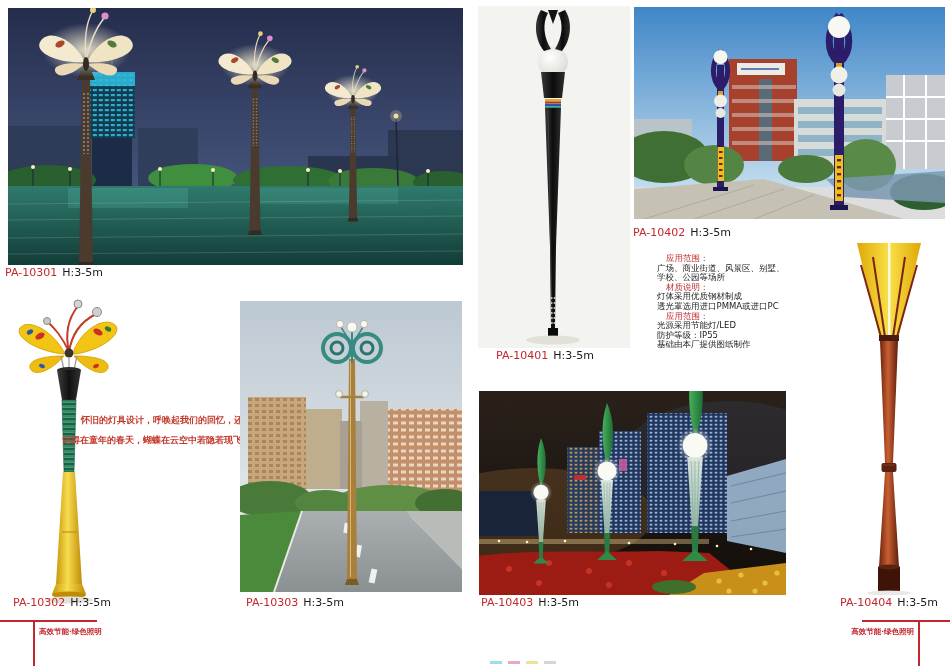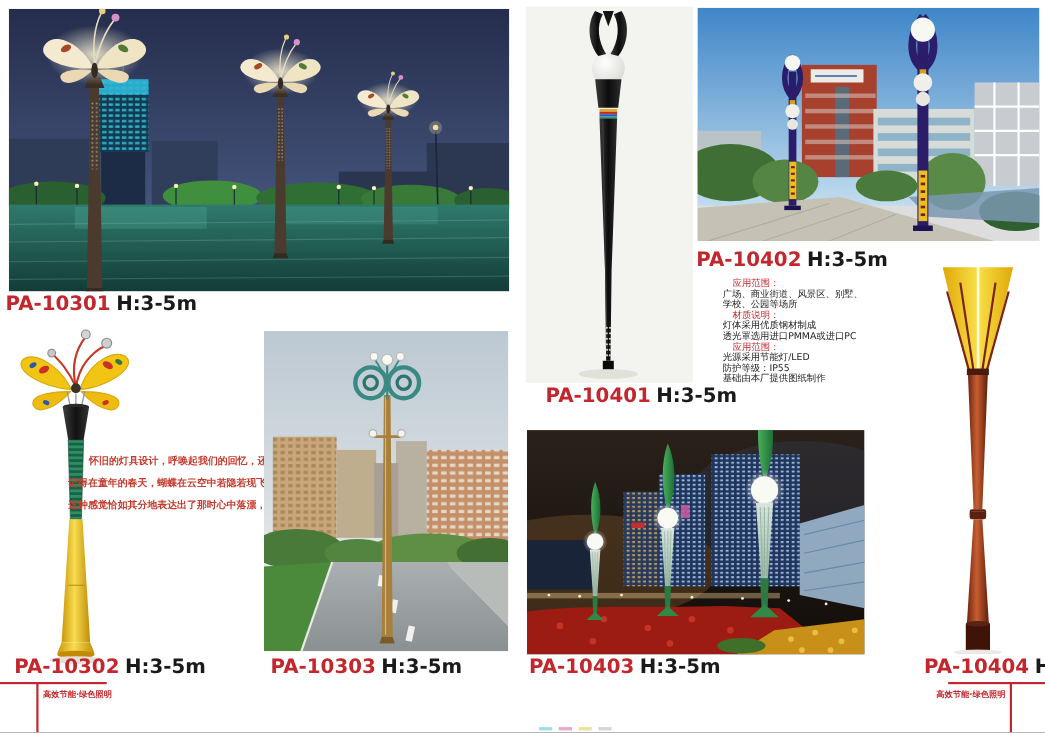--- a/index.html
+++ b/index.html
@@ -1,20 +1,20 @@
 <!DOCTYPE html>
 <html><head>
 <meta charset="utf-8">
 <style>
   html,body{margin:0;padding:0;background:#888;}
   .page{position:relative;width:950px;height:666px;background:#ffffff;overflow:hidden;
         font-family:"DejaVu Sans","Liberation Sans",sans-serif;}
   .photo{position:absolute;overflow:hidden;background:#ddd;}
   .rpanel{position:absolute;overflow:hidden;}
-  .plabel{position:absolute;font-weight:bold;font-size:18px;white-space:nowrap;letter-spacing:0;}
+  .plabel{position:absolute;font-weight:normal;font-size:11px;white-space:nowrap;letter-spacing:0;}
   .plabel .code{color:#c1272d;}
   .plabel .ht{color:#1a1a1a;margin-left:5px;}
   .desc{position:absolute;left:62px;top:410px;width:200px;color:#c43b2e;
         font-size:9px;font-weight:bold;line-height:20px;}
   .desc .l1{text-indent:19px;}
   .info{position:absolute;left:657px;top:254px;width:165px;font-size:8.5px;line-height:9.6px;color:#222;}
   .info .ihead{color:#c1272d;font-weight:normal;padding-left:9px;}
   .footer-line{position:absolute;top:620px;height:2px;background:#c1272d;}
   .footer-vline{position:absolute;top:620px;width:2px;height:46px;background:#c1272d;}
   .pageno{position:absolute;top:622px;font-size:14px;font-weight:bold;color:#1a1a1a;margin-top:43px;}
@@ -183,21 +183,20 @@
       <ellipse cx="57" cy="310" rx="24" ry="3.5" fill="#e2e2da"></ellipse>
     </svg>
   </div>
   <div class="plabel" style="left:13px;top:596px;">
     <span class="code">PA-10302</span><span class="ht">H:3-5m</span>
   </div>
 
   <div class="desc">
     <div class="l1">怀旧的灯具设计，呼唤起我们的回忆，还</div>
     <div>记得在童年的春天，蝴蝶在云空中若隐若现飞，</div>
-    <div>这种感觉恰如其分地表达出了那时心中落漂，</div>
   </div>
 
   <div class="photo" style="left:240px;top:301px;width:222px;height:291px;">
     <svg width="222" height="291" viewBox="0 0 222 291">
       <defs>
         <linearGradient id="skyD" x1="0" y1="0" x2="0" y2="1">
           <stop offset="0" stop-color="#bcc8d2"></stop>
             <stop offset="1" stop-color="#e6eaec"></stop>
         </linearGradient>
         <linearGradient id="roadG" x1="0" y1="0" x2="0" y2="1">

